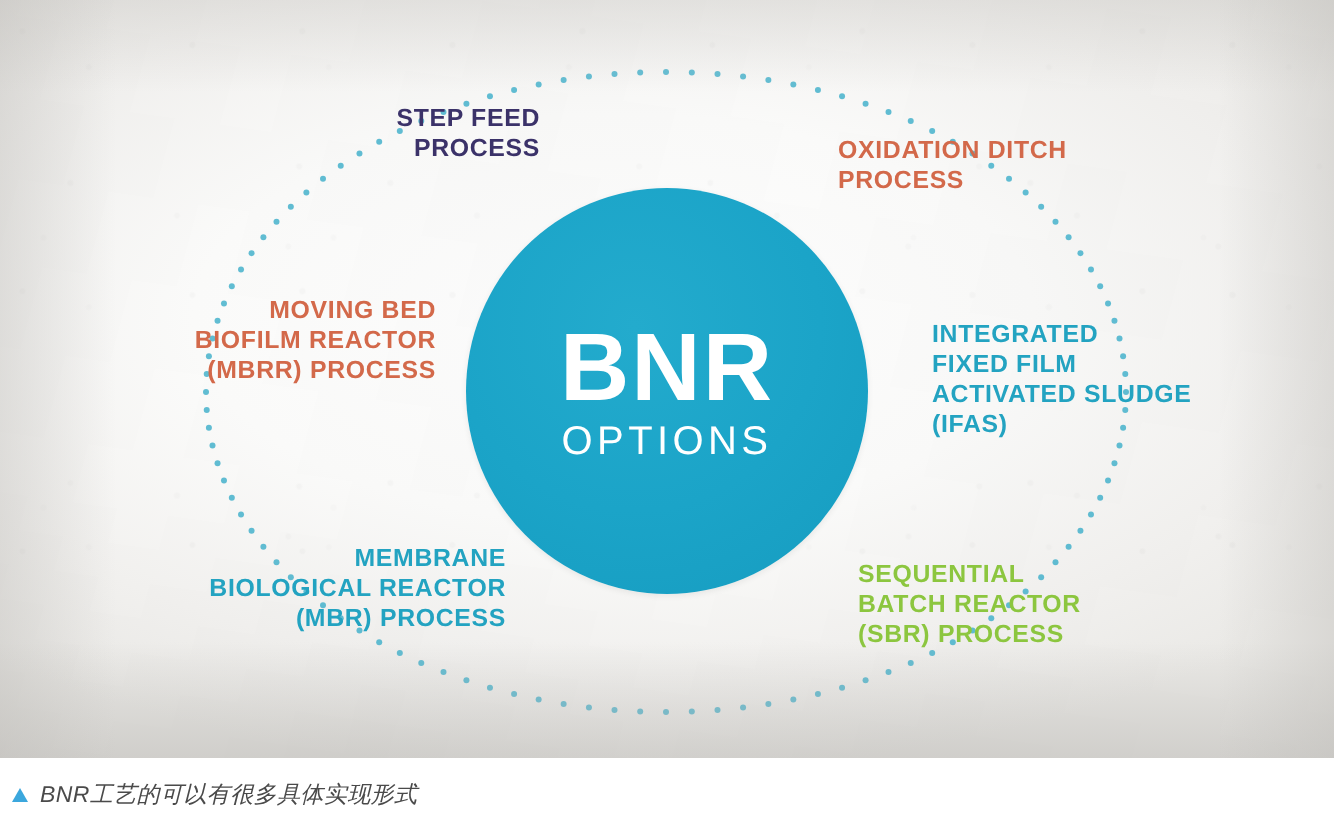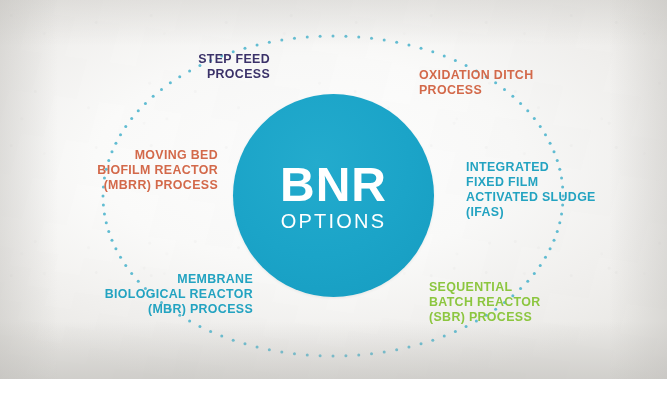--- a/index.html
+++ b/index.html
@@ -302,14 +302,18 @@
 BIOLOGICAL REACTOR
 (MBR) PROCESS</div>
 
     <div class="label" id="label-mbrr">MOVING BED
 BIOFILM REACTOR
 (MBRR) PROCESS</div>
 
     <div id="vignette"></div>
   </div>
 
+  <div id="caption-bar">
+    <span id="caption-marker"></span>
+    <span id="caption-text">BNR工艺的可以有很多具体实现形式</span>
+  </div>
 
 </div>
 
 </body></html>

